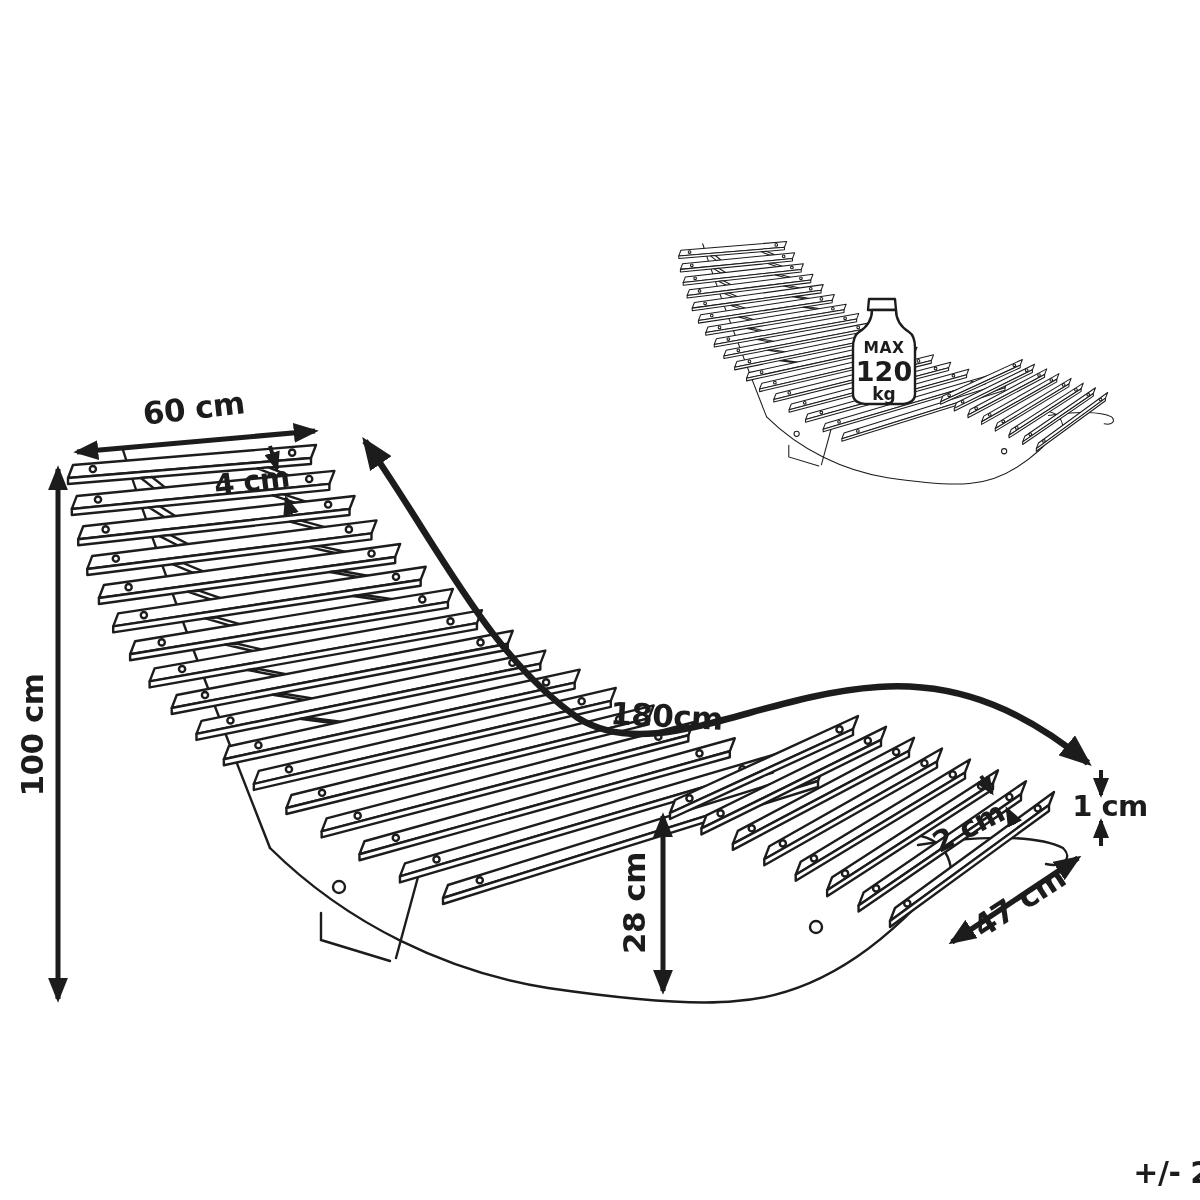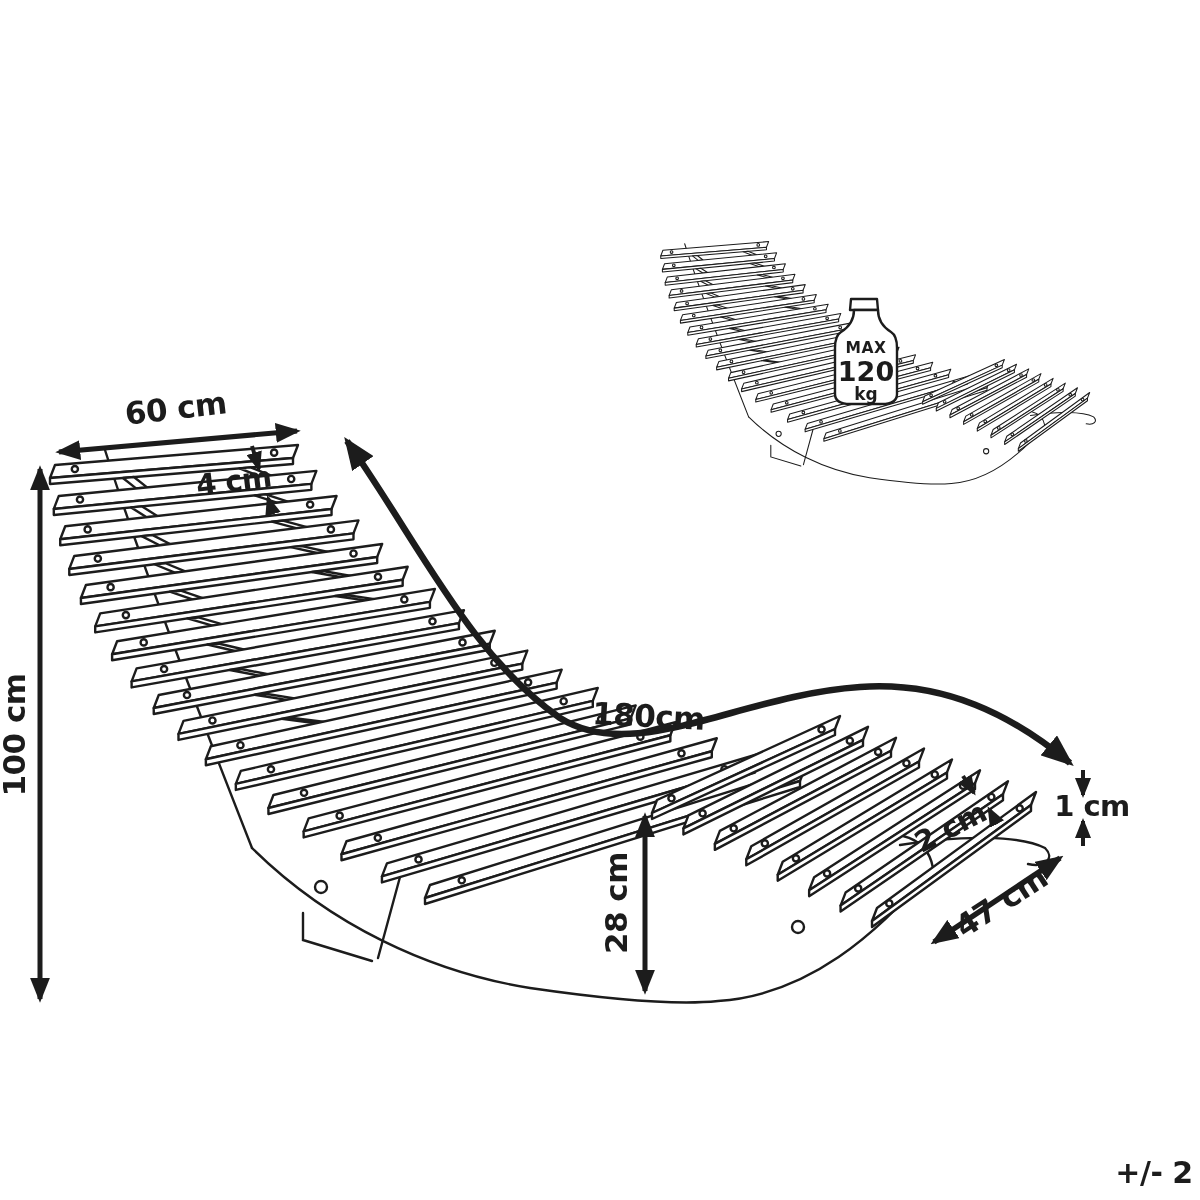--- a/index.html
+++ b/index.html
@@ -1,17 +1,17 @@
 <!DOCTYPE html>
 <html style="--ink: #1c1c1c; --paper: #ffffff;"><head>
 <meta charset="utf-8">
 <style>
   :root { --ink:#1c1c1c; --paper:#ffffff; }
   html,body { margin:0; padding:0; background:var(--paper); }
-  .stage { width:960px; height:1200px; background:var(--paper); position:relative; }
+  .stage { width:960px; height:1200px; background:var(--paper); position:relative;padding-left:18px; }
   svg { display:block; }
   .ln { fill:var(--paper); stroke:var(--ink); stroke-width:2.4; stroke-linejoin:round; }
   .cv { fill:none; stroke:var(--ink); stroke-width:2.4; stroke-linecap:round; }
   .dim { stroke:var(--ink); fill:none; stroke-linecap:butt; }
   .lbl { fill:var(--ink); font-family:"DejaVu Sans","Liberation Sans",sans-serif;
          font-weight:bold; font-size:31px; letter-spacing:-0.5px; text-anchor:middle; }
   .lbl-sm { font-size:29px; }
   .wtxt { fill:var(--ink); font-family:"DejaVu Sans","Liberation Sans",sans-serif;
           font-weight:bold; text-anchor:middle; }
   .w-max { font-size:15.5px; letter-spacing:0.5px; }

